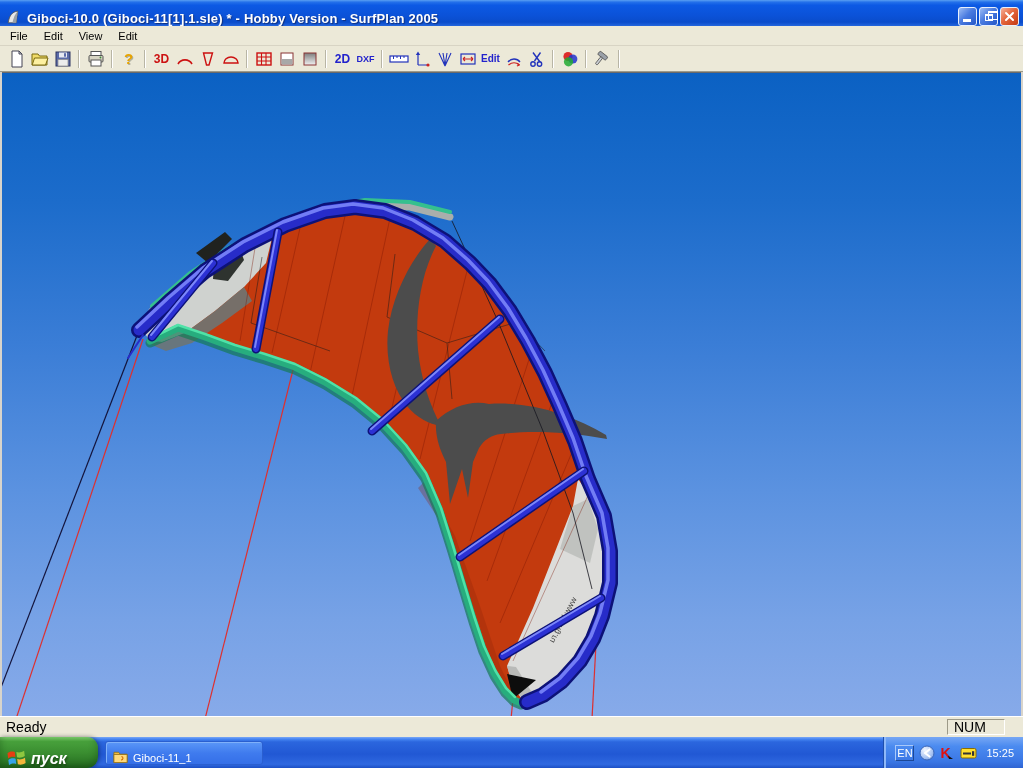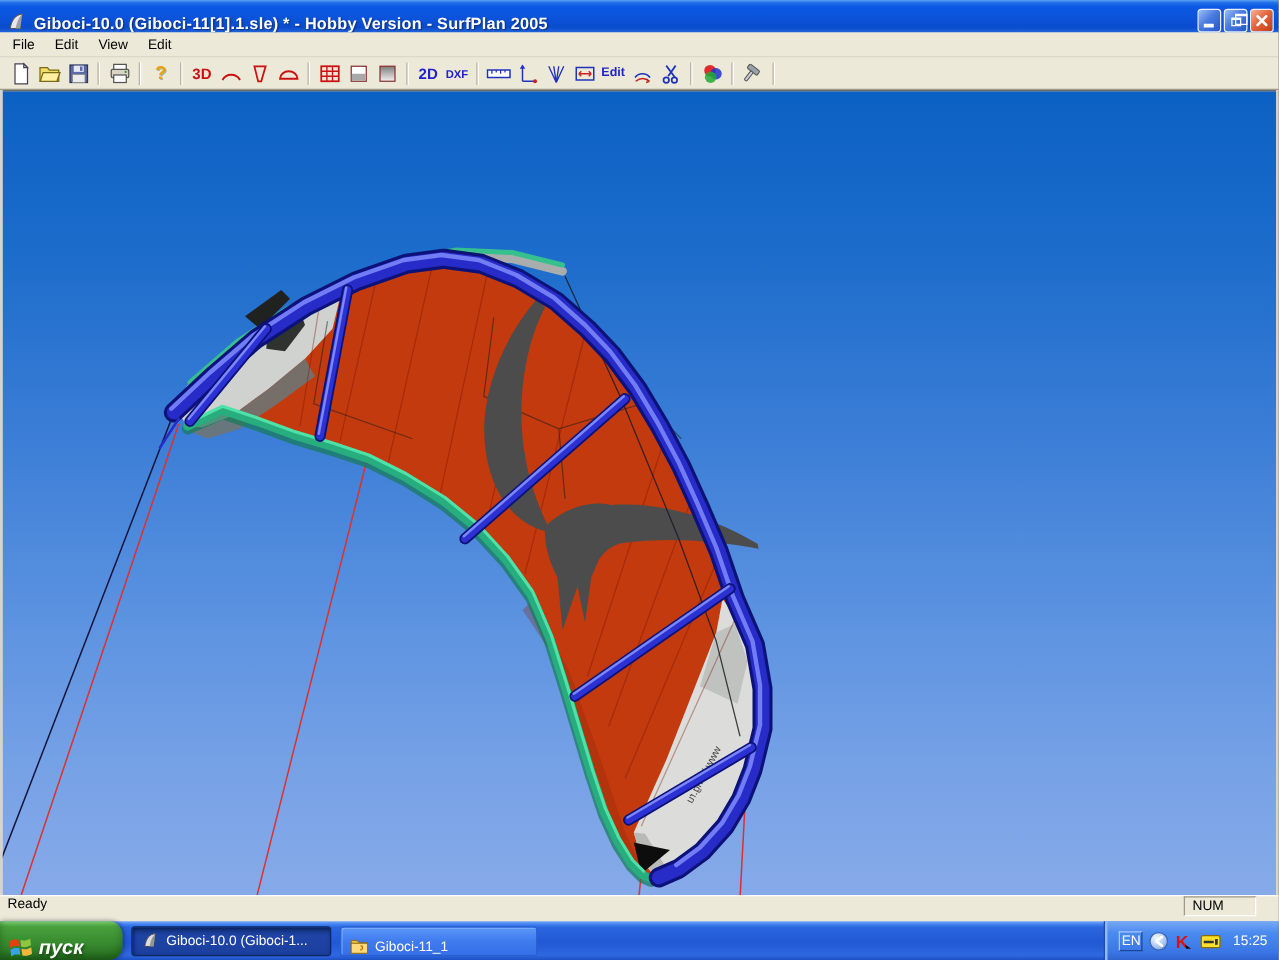--- a/index.html
+++ b/index.html
@@ -49,22 +49,22 @@
   
   .viewport { position:absolute; left:2px; top:72px; width:1019px; height:644px;
     background:linear-gradient(180deg,#0b61c3 0%,#1c6ccb 20%,#3a7dd6 42%,#5b92e0 65%,#77a2e6 85%,#87aae9 100%);
     border-top:1px solid #6a6a6a; }
   .viewport svg { display:block; width:1019px; height:644px; }
   .frame-left { position:absolute; left:0; top:72px; width:2px; height:665px; background:#d8d4cb; }
   .frame-right { position:absolute; right:0; top:72px; width:2px; height:665px; background:#d8d4cb; }
 
   
   .statusbar { position:absolute; left:0; top:716px; width:1023px; height:21px;
-    background:#ece9d8; border-top:1px solid #fff; display:flex; 
-    font-size:11px; color:#000; }
+    background:#ece9d8; border-top:1px solid #fff; display:flex; align-items:center;
+    font-size:14px; color:#000; }
   .status-msg { flex:1; padding-left:6px; }
   .status-panel { width:58px; height:16px; margin-right:4px; display:flex; align-items:center;
     padding-left:6px; border:1px solid; border-color:#9d9a88 #fff #fff #9d9a88; }
   .status-grip { width:14px; height:16px; }
 
   
   .taskbar { position:absolute; left:0; top:737px; width:1023px; height:31px;
     background:linear-gradient(180deg,#7aa8f6 0%,#4585f2 7%,#2b66de 16%,#2158d4 55%,#2f68e0 88%,#1c4fc4 100%);
     display:flex; align-items:center; }
   .start-btn { height:31px; width:98px; flex:0 0 auto; border:none;
@@ -412,27 +412,20 @@
         <g transform="rotate(-7 10 10)">
           <path d="M2,5 C4,3.5 6,3.5 9,4.5 L9,9.5 C6,8.5 4,8.5 2,10 Z" fill="#e63f12"></path>
           <path d="M10.5,4.8 C13,5.8 15,5.8 18,4.5 L18,9.6 C15,10.9 13,10.9 10.5,9.9 Z" fill="#8ec73f"></path>
           <path d="M2,11.5 C4,10 6,10 9,11 L9,16 C6,15 4,15 2,16.5 Z" fill="#35a3e8"></path>
           <path d="M10.5,11.5 C13,12.5 15,12.5 18,11.2 L18,16.3 C15,17.6 13,17.6 10.5,16.6 Z" fill="#f3b73b"></path>
         </g>
       </svg>
       <span class="start-label">пуск</span>
     </button>
 
-    <button class="task-btn active">
-      <svg class="ticon" width="15" height="15" viewBox="0 0 16 16">
-        <path d="M3,13 C4,6 7,2.5 12,2 L10.5,13 Z" fill="#dcdcdc" stroke="#444" stroke-width="0.8"></path>
-        <path d="M7,13 C8,8 9.5,4.5 12,2 L10.5,13 Z" fill="#8f979e"></path>
-      </svg>
-      <span class="task-label">Giboci-10.0 (Giboci-1...</span>
-    </button>
 
     <button class="task-btn inactive">
       <svg class="ticon" width="15" height="15" viewBox="0 0 16 16">
         <path d="M1,3.5 h5 l1.5,2 H15 v9 H1 z" fill="#f0b93c" stroke="#8a6a14" stroke-width="0.8"></path>
         <rect x="1" y="6" width="14" height="8.5" fill="#ffd97a" stroke="#8a6a14" stroke-width="0.8"></rect>
         <path d="M9,8 q1.8,0.2 1.6,2 q-0.2,1.8 -2,1.6" stroke="#d06a00" stroke-width="1.2" fill="none"></path>
       </svg>
       <span class="task-label">Giboci-11_1</span>
     </button>
 

